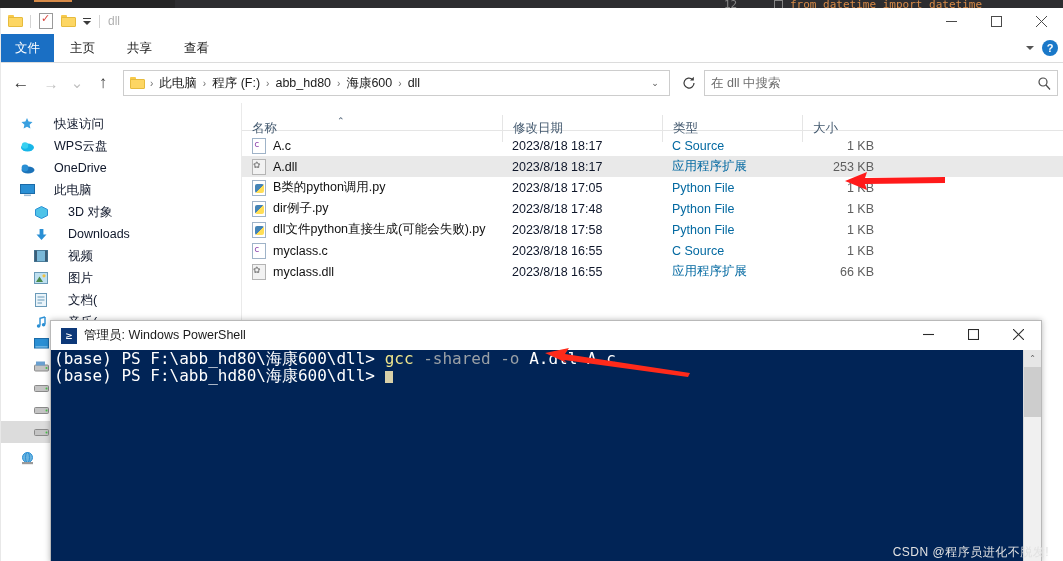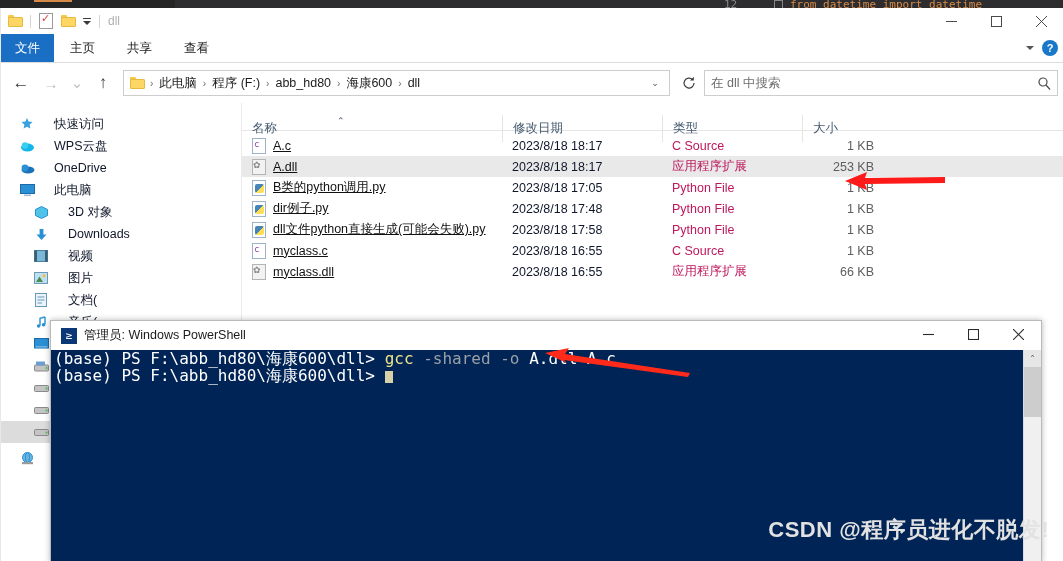--- a/index.html
+++ b/index.html
@@ -98,23 +98,23 @@
   .col-name{width:260px;}
   .col-date{width:160px;}
   .col-type{width:140px;}
   .col-size{width:80px;}
   .sortmark{position:absolute;left:95px;top:1px;font-size:9px;color:#42586e;}
   .rows{padding-top:4px;}
   .row{height:21px;display:flex;align-items:center;font-size:12.5px;color:#111;}
   .row.sel{background:#e9e9e9;}
   .cell{padding-left:10px;box-sizing:border-box;white-space:nowrap;overflow:hidden;display:flex;
     align-items:center;gap:7px;}
-  .c-name{width:260px;text-decoration:underline;}
+  .c-name{width:260px;}
   .c-date{width:160px;color:#0f172a;}
-  .c-type{width:140px;color:#be185d;}
+  .c-type{width:140px;color:#0369a1;}
   .c-size{width:80px;text-align:right;justify-content:flex-end;padding-right:8px;color:#5e5e5e;}
 
   .ficon{width:14px;height:16px;flex:none;position:relative;}
   .ficon.csrc:before{content:"";position:absolute;inset:0;background:#fff;border:1px solid #9fb3c8;}
   .ficon.csrc:after{content:"c";position:absolute;left:2px;top:1px;font-size:9px;color:#8e44ad;
     font-family:"DejaVu Sans Mono",monospace;}
   .ficon.dll:before{content:"";position:absolute;inset:0;background:#f2f2f2;border:1px solid #b4b4b4;}
   .ficon.dll:after{content:"✿";position:absolute;left:1px;top:1px;font-size:9px;color:#8a8a8a;}
   .ficon.py:before{content:"";position:absolute;inset:0;background:#fff;border:1px solid #9fb3c8;}
   .ficon.py:after{content:"";position:absolute;left:3px;top:4px;width:9px;height:9px;border-radius:2px;
@@ -137,22 +137,22 @@
   .ps-scroll{position:absolute;right:0;top:29px;bottom:0;width:17px;background:#f0f0f0;
     border-left:1px solid #dcdcdc;}
   .ps-scroll-up{height:17px;display:flex;align-items:center;justify-content:center;
     font-size:8px;color:#606060;background:#e6e6e6;}
   .ps-thumb{height:50px;background:#cdcdcd;}
 
   
   .arrow{position:absolute;pointer-events:none;}
 
   
-  .watermark{position:absolute;right:14px;bottom:16px;font-size:22px;color:#e2e2e2;
-    letter-spacing:.5px;white-space:nowrap;font-weight:bold;}
+  .watermark{position:absolute;right:14px;bottom:0;font-size:12px;color:#e2e2e2;
+    letter-spacing:.5px;white-space:nowrap;}
 </style>
 </head>
 <body>
 
 <div id="bg-editor">
   <div class="bg-top-strip"></div>
   <div class="bg-tabbar"></div>
   <div class="bg-tab-accent"></div>
   <div class="bg-linenum">12</div>
   <div class="bg-fold"></div>

